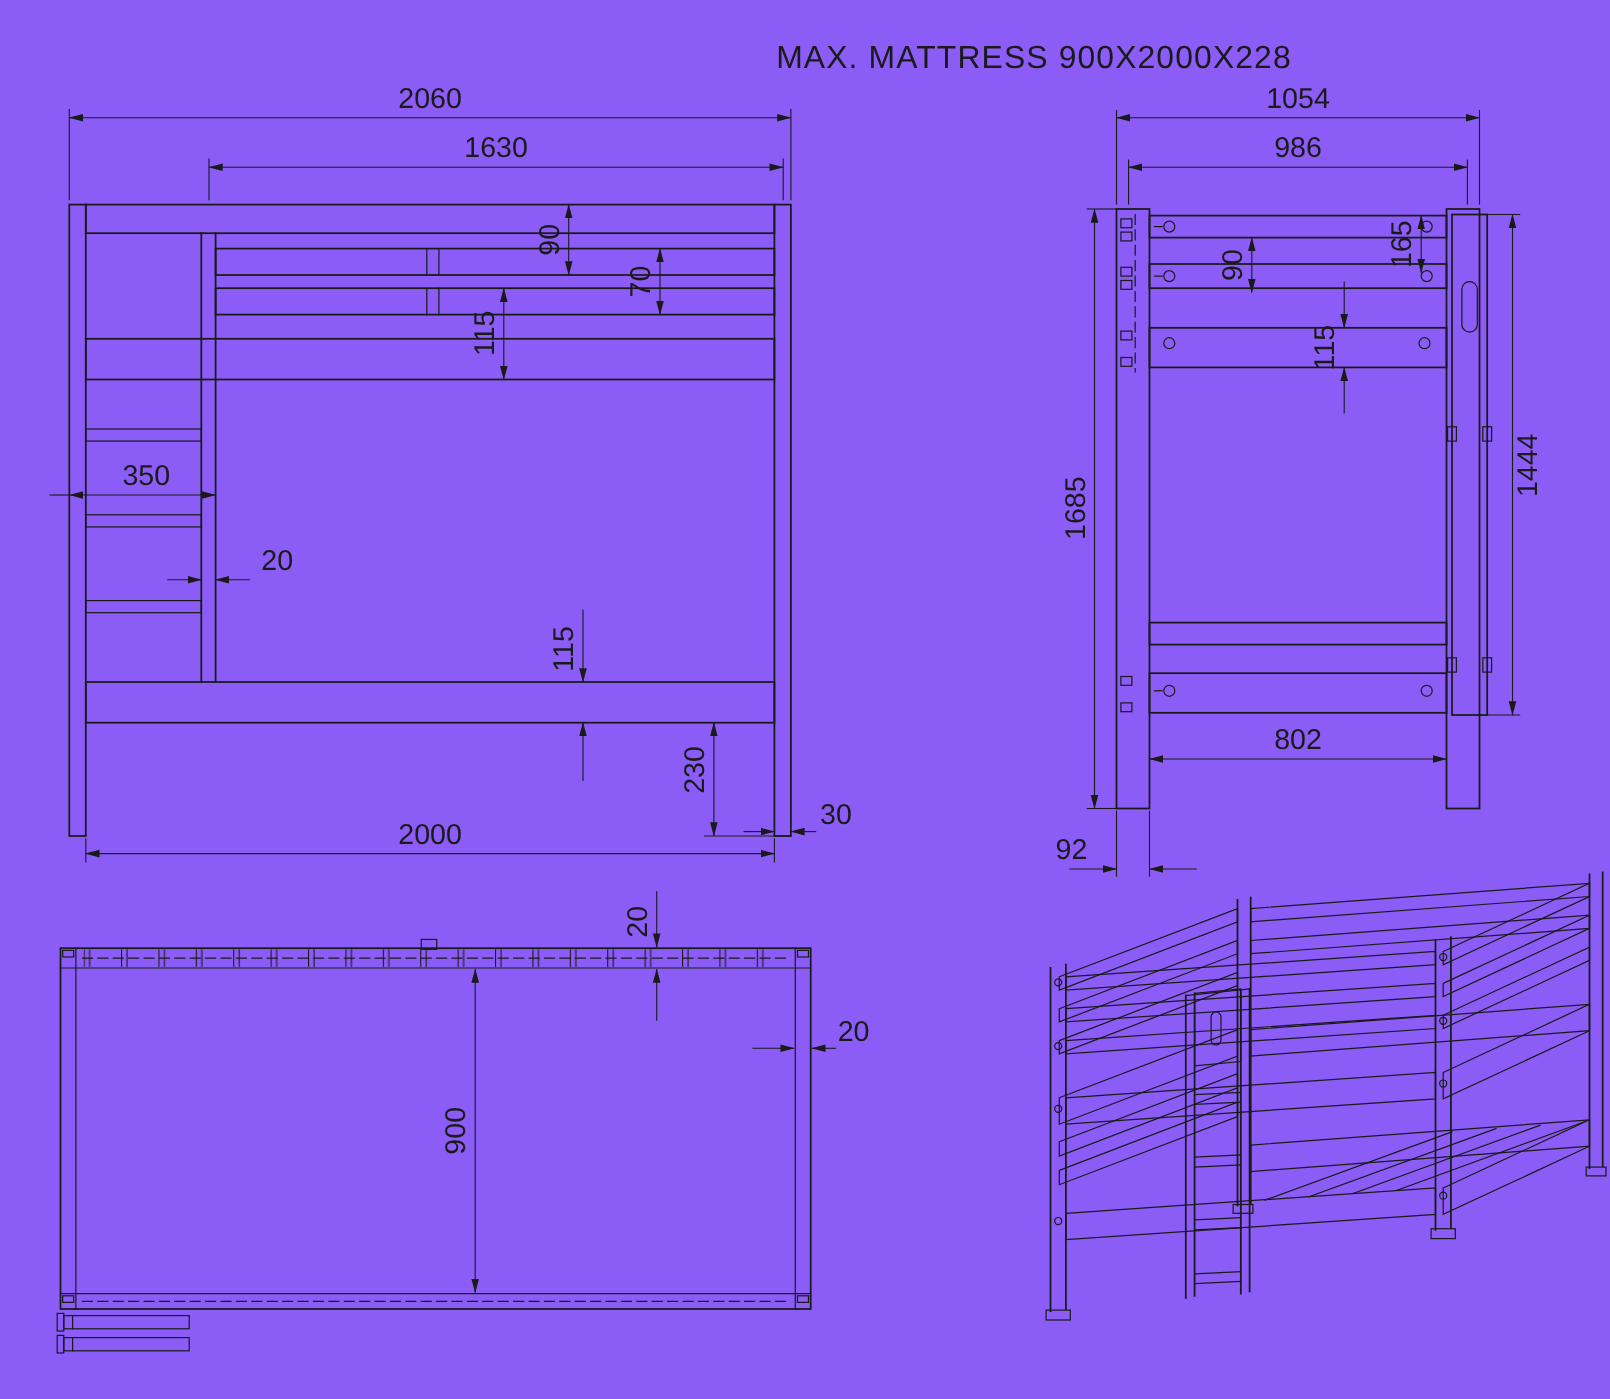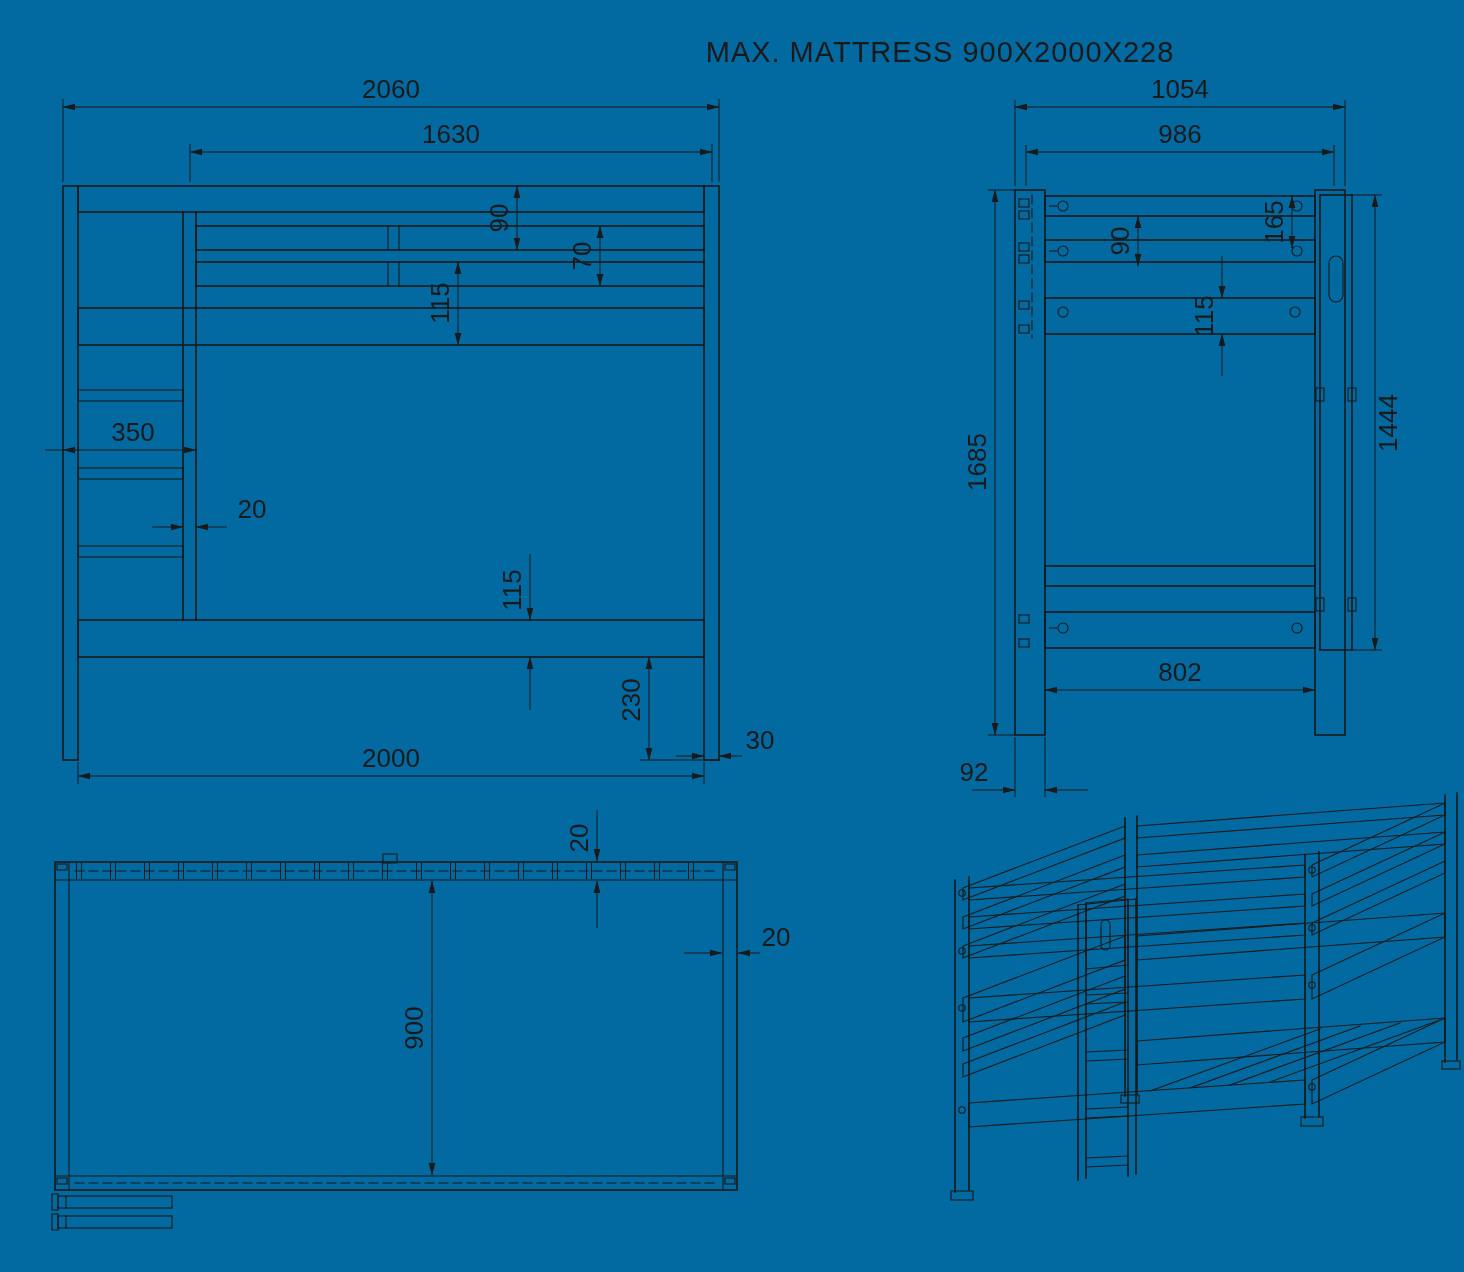--- a/index.html
+++ b/index.html
@@ -1,16 +1,16 @@
 <!DOCTYPE html>
 <html><head>
 <meta charset="utf-8">
 <style>
   html,body{margin:0;padding:0;background:#ffffff;}
-  .page{width:1464px;height:1272px;position:relative;background:#0369a1;overflow:hidden;}
+  .page{width:1464px;height:1272px;position:relative;background:#8b5cf6;overflow:hidden;}
   svg{display:block;}
   svg text{font-family:"Liberation Sans", sans-serif;fill:#1a1a1a;}
   .title-text{font-size:29px;letter-spacing:1px;}
   .dim-text{font-size:26px;}
   .s{stroke:#1a1a1a;stroke-width:1.6;fill:none;stroke-linecap:square;}
   .s2{stroke:#1a1a1a;stroke-width:1.1;fill:none;stroke-linecap:square;}
   .d{stroke:#1a1a1a;stroke-width:1;fill:none;}
   .dash{stroke-dasharray:9 5;}
   .bolt{stroke:#1a1a1a;stroke-width:1.1;fill:none;}
 </style>

